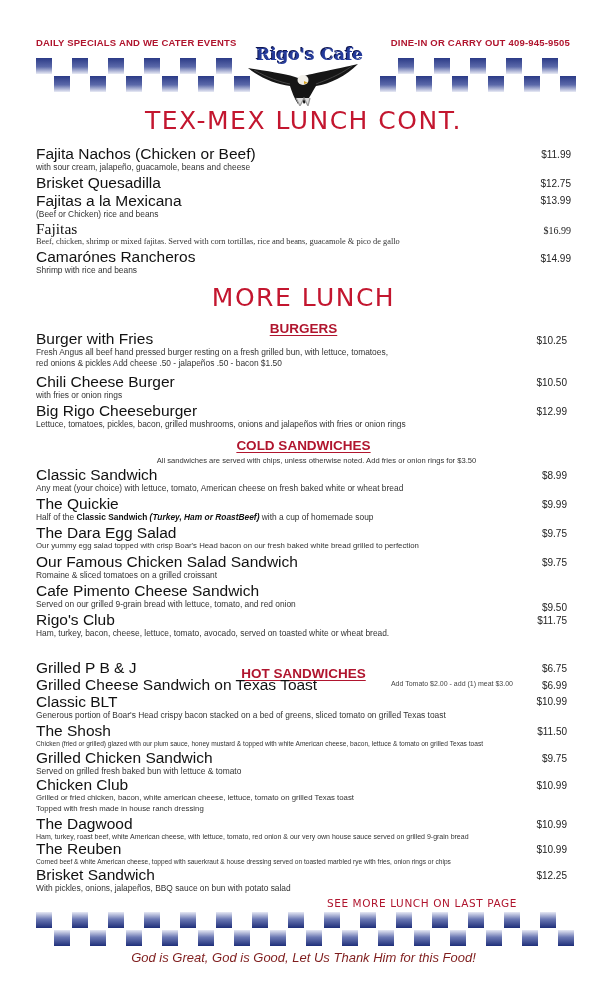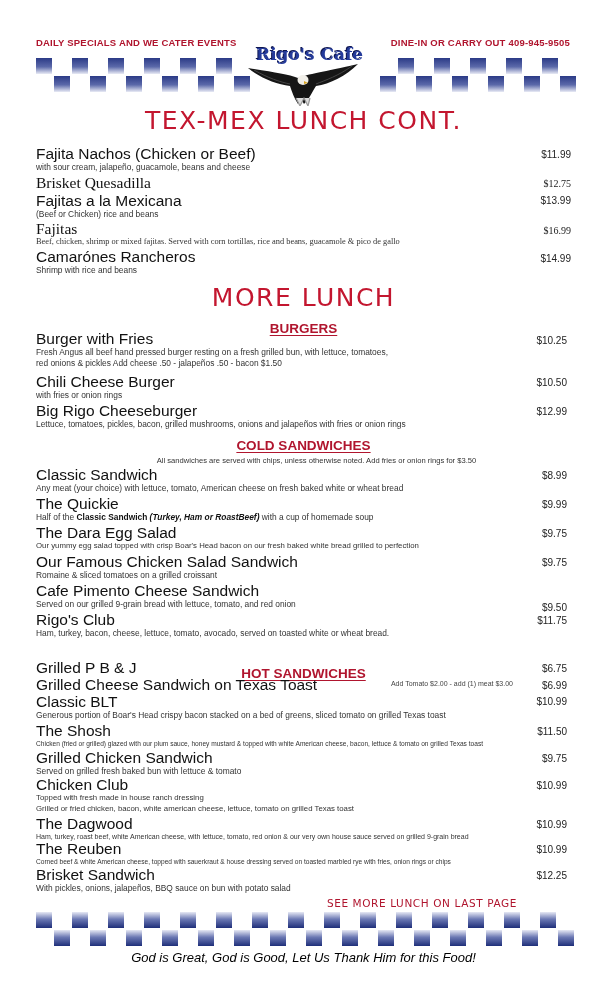--- a/index.html
+++ b/index.html
@@ -61,21 +61,21 @@
     }
     .desc b { font-weight: bold; color: #111; }
     .desc i { font-style: italic; }
 
     .see-more {
       position: absolute; right: 90px; top: 897px; font-size: 10.5px;
       color: #b0152e; letter-spacing: 0.6px; font-family: "DejaVu Sans", sans-serif;
     }
     .blessing {
       position: absolute; left: 0; width: 607px; top: 950px; text-align: center;
-      font-size: 13px; font-style: italic; color: #000000;
+      font-size: 13px; font-style: italic; color: #7f1d1d;
     }
   </style>
 </head>
 <body>
 
 <div class="top-left">DAILY SPECIALS AND WE CATER EVENTS</div>
 <div class="top-right">DINE-IN OR CARRY OUT 409-945-9505</div>
 
 <div class="checker" style="left:36px; top:58px; width:200px;">
   <div class="sq" style="left:0;top:0"></div>
@@ -117,21 +117,21 @@
   <div class="logo-text">Rigo's Cafe</div>
 </div>
 
 <div class="h1" style="top:106px;">TEX-MEX LUNCH CONT.</div>
 
 <div class="item" style="top:145px;">
   <div class="name">Fajita Nachos (Chicken or Beef)</div>
   <div class="desc">with sour cream, jalapeño, guacamole, beans and cheese</div>
   <div class="price" style="top:4px">$11.99</div>
 </div>
-<div class="item" style="top:174px;font-family:Liberation Serif, serif;">
+<div class="item" style="top:174px;">
   <div class="name">Brisket Quesadilla</div>
   <div class="price" style="top:4px">$12.75</div>
 </div>
 <div class="item" style="top:192px;">
   <div class="name">Fajitas a la Mexicana</div>
   <div class="desc">(Beef or Chicken) rice and beans</div>
   <div class="price" style="top:3px">$13.99</div>
 </div>
 <div class="item" style="top:220px;font-family:Liberation Serif, serif;">
   <div class="name">Fajitas</div>
@@ -220,22 +220,22 @@
   <div class="desc tiny">Chicken (fried or grilled) glazed with our plum sauce, honey mustard &amp; topped with white American cheese, bacon, lettuce &amp; tomato on grilled Texas toast</div>
   <div class="price" style="top:4px; right:4px">$11.50</div>
 </div>
 <div class="item" style="top:749px;">
   <div class="name">Grilled Chicken Sandwich</div>
   <div class="desc">Served on grilled fresh baked bun with lettuce &amp; tomato</div>
   <div class="price" style="top:4px; right:4px">$9.75</div>
 </div>
 <div class="item" style="top:776px;">
   <div class="name">Chicken Club</div>
+  <div class="desc" style="font-size:7.8px">Grilled or fried chicken, bacon, white american cheese, lettuce, tomato on grilled Texas toast</div>
   <div class="desc" style="font-size:7.8px">Topped with fresh made in house ranch dressing</div>
-  <div class="desc" style="font-size:7.8px">Grilled or fried chicken, bacon, white american cheese, lettuce, tomato on grilled Texas toast</div>
   <div class="price" style="top:4px; right:4px">$10.99</div>
 </div>
 <div class="item" style="top:815px;">
   <div class="name">The Dagwood</div>
   <div class="desc" style="font-size:7px">Ham, turkey, roast beef, white American cheese, with lettuce, tomato, red onion &amp; our very own house sauce served on grilled 9-grain bread</div>
   <div class="price" style="top:4px; right:4px">$10.99</div>
 </div>
 <div class="item" style="top:840px;">
   <div class="name">The Reuben</div>
   <div class="desc tiny">Corned beef &amp; white American cheese, topped with sauerkraut &amp; house dressing served on toasted marbled rye with fries, onion rings or chips</div>

